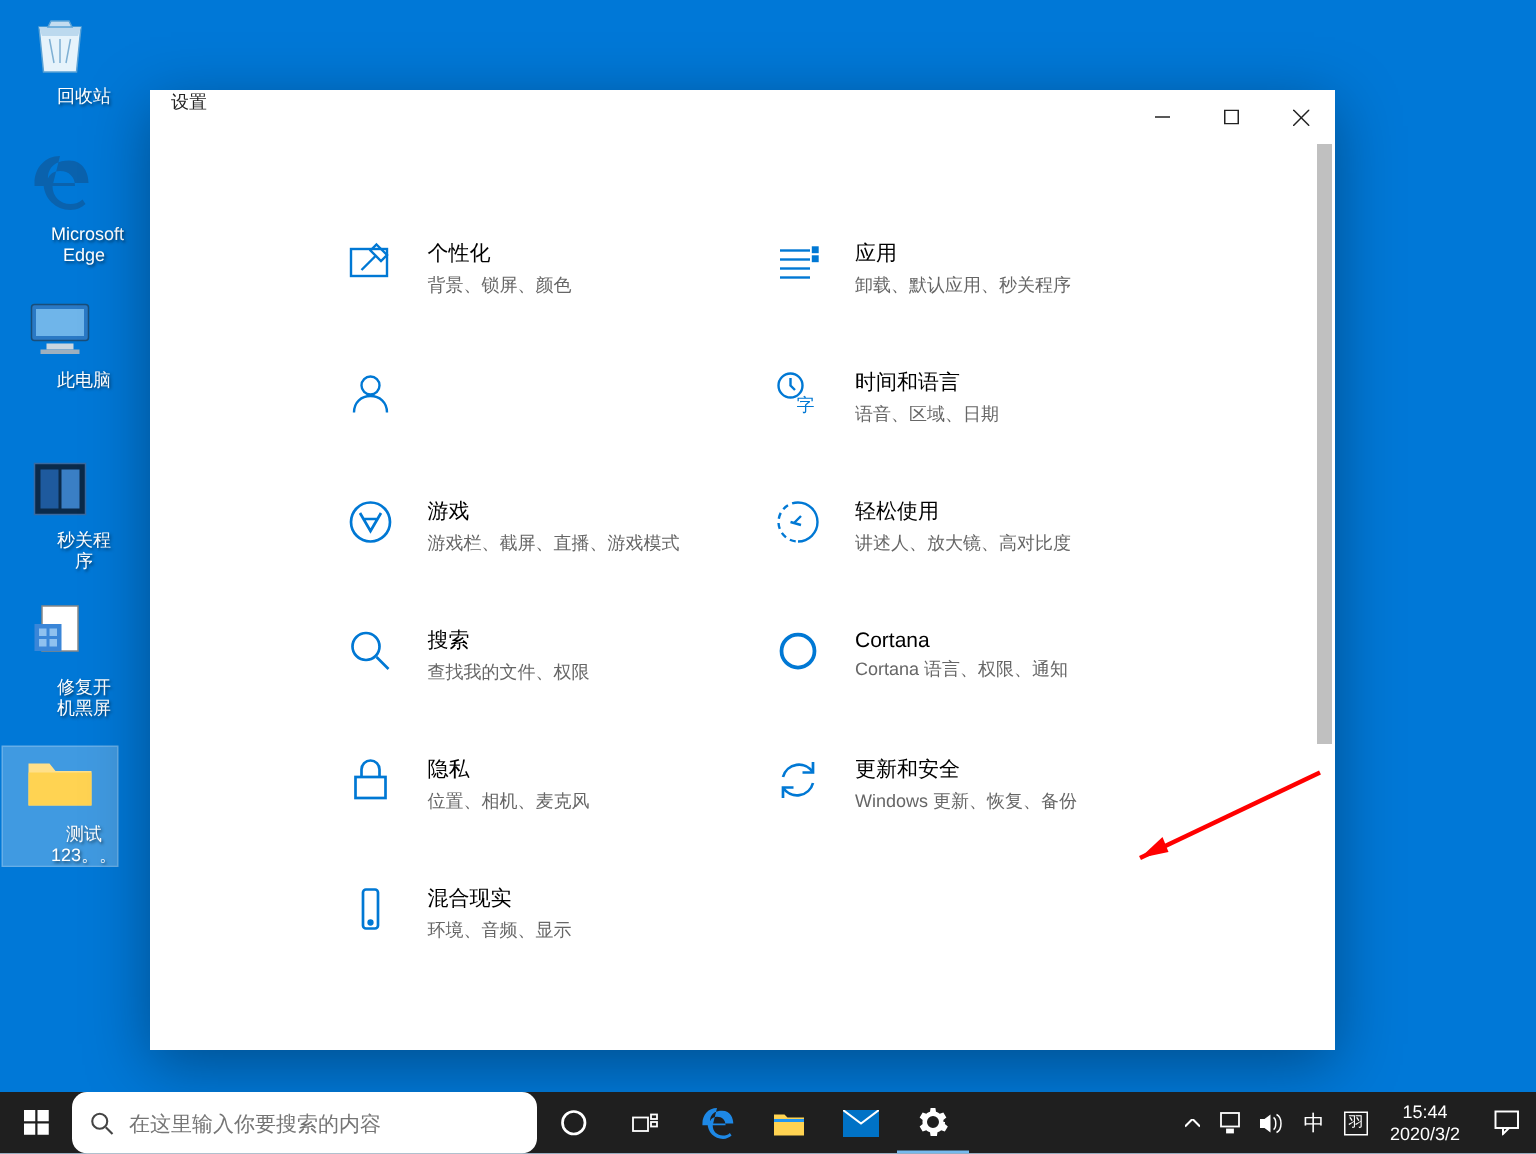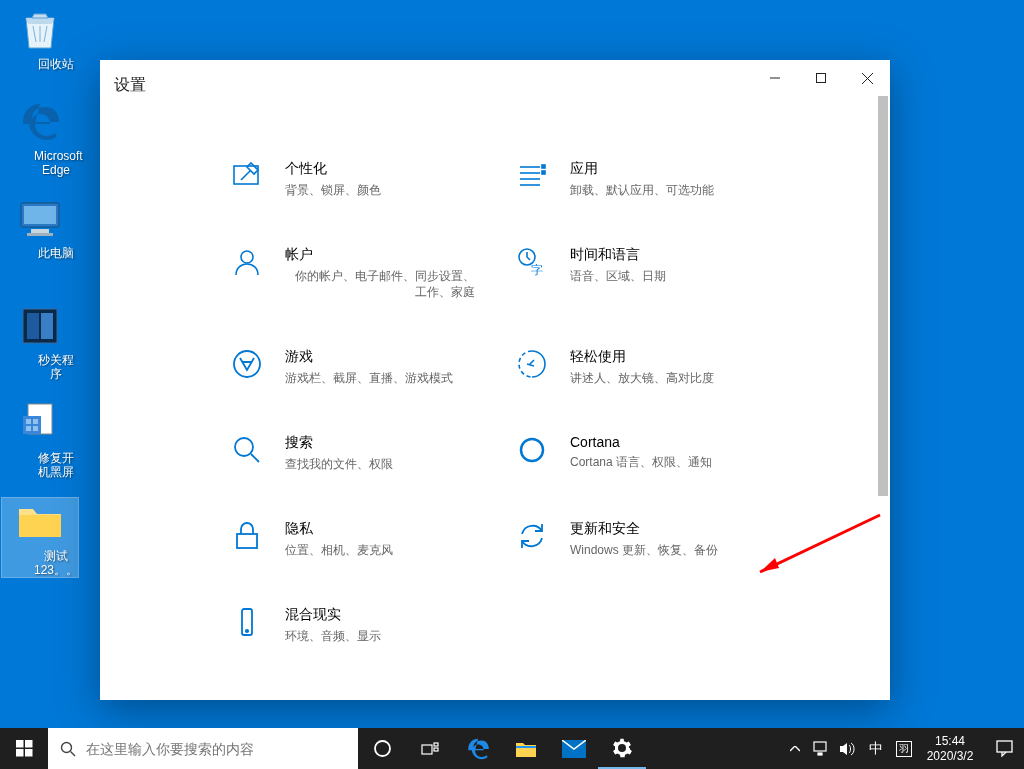--- a/index.html
+++ b/index.html
@@ -5,38 +5,38 @@
 * { margin:0; padding:0; box-sizing:border-box; font-family:"Segoe UI","Microsoft YaHei",sans-serif; }
 html,body { width:1024px; height:769px; overflow:hidden; }
 .desktop { width:1024px; height:769px; background:#0078d7; position:relative; }
 
 .di { position:absolute; width:76px; text-align:center; color:#fff; font-size:12px; cursor:pointer; }
 .di .iw { width:48px; height:48px; margin:0 auto 3px; display:flex; align-items:center; justify-content:center; }
 .di .lbl { text-shadow:1px 1px 2px rgba(0,0,0,.5); line-height:14px;margin-left:32px; }
 .di.sel { background:rgba(255,255,255,.25); outline:1px solid rgba(255,255,255,.4); }
 
 .win { position:absolute; left:100px; top:60px; width:790px; height:640px; background:#fff; box-shadow:0 10px 40px rgba(0,0,0,.35); display:flex; flex-direction:column; }
-.titlebar { height:36px; display:flex; align-items:flex-end; padding-left:14px; font-size:16px; color:#222; }
+.titlebar { height:36px; display:flex; align-items:flex-start; padding-left:14px; font-size:12px; color:#222; }
 .titlebar .sp { flex:1; }
 .wbtn { width:46px; height:36px; display:flex; align-items:center; justify-content:center; color:#222; }
 .content { flex:1; position:relative; overflow:hidden; }
 .grid { position:absolute; left:125px; top:58px; width:560px; display:grid; grid-template-columns:1fr 1fr; column-gap:10px; row-gap:40px; }
 .cat { display:flex; cursor:pointer; padding:2px; }
 .cat .ci { width:40px; height:40px; display:flex; align-items:center; justify-content:center; color:#0078d4; }
 .cat .ct { margin-left:18px; padding-top:4px; }
 .cat .tt { font-size:14px; color:#000; margin-bottom:4px; }
 .cat .st { font-size:12px; color:#666; line-height:16px; max-width:190px;text-align:right; }
 .scroll { position:absolute; right:2px; top:0; width:10px; height:100%; }
 .thumb { position:absolute; right:0; top:0; width:10px; height:400px; background:#c0c0c0; }
 
 .arrow { position:absolute; left:745px; top:510px; pointer-events:none; }
 
 .taskbar { position:absolute; left:0; bottom:0; width:1024px; height:41px; background:#1f1f1f; display:flex; align-items:stretch; color:#fff; font-size:12px; z-index:5; }
 .tbtn { width:48px; display:flex; align-items:center; justify-content:center; }
-.search { flex:0 0 310px; background:#fff; display:flex; align-items:center; padding-left:12px; color:#777; }
+.search { flex:0 0 310px; background:#fff; display:flex; align-items:center; padding-left:12px; color:#777;border-radius:10px; }
 .search svg { margin-right:10px; }
 .search input { border:0; outline:0; font-size:14px; color:#333; flex:1; background:transparent; }
 .tray { margin-left:auto; display:flex; align-items:stretch; }
 .tray .ti { width:26px; display:flex; align-items:center; justify-content:center; font-size:13px; }
 .tray .txt { width:32px; display:flex; align-items:center; justify-content:center; font-size:14px; }
 .tray .btxt { border:1px solid #fff; font-size:10px; padding:0 2px; align-self:center; height:16px; line-height:14px; margin:0 4px; }
 .clock { width:68px; display:flex; flex-direction:column; align-items:center; justify-content:center; font-size:12px; line-height:15px; }
 .active-ind { border-bottom:2px solid #76b9ed; }
 </style>
 </head>
@@ -154,33 +154,29 @@
                 <line x1="4" y1="7" x2="24" y2="7"></line>
                 <line x1="4" y1="13" x2="24" y2="13"></line>
                 <line x1="4" y1="19" x2="24" y2="19"></line>
                 <line x1="4" y1="25" x2="24" y2="25"></line>
                 <rect x="26" y="5" width="3" height="3" fill="#0078d4"></rect>
                 <rect x="26" y="11" width="3" height="3" fill="#0078d4"></rect>
               </svg>
             </div>
             <div class="ct">
               <div class="tt">应用</div>
-              <div class="st">卸载、默认应用、可选功能</div>
+              <div class="st">卸载、默认应用、秒关程序</div>
             </div>
           </div>
           <div class="cat">
             <div class="ci">
               <svg width="32" height="32" viewBox="0 0 32 32" fill="none" stroke="#0078d4" stroke-width="1.6">
                 <circle cx="16" cy="11" r="6"></circle>
                 <path d="M5 29c0-7 5-11 11-11s11 4 11 11"></path>
               </svg>
-            </div>
-            <div class="ct">
-              <div class="tt">帐户</div>
-              <div class="st">你的帐户、电子邮件、同步设置、工作、家庭</div>
             </div>
           </div>
           <div class="cat">
             <div class="ci">
               <svg width="32" height="32" viewBox="0 0 32 32" fill="none" stroke="#0078d4" stroke-width="1.6">
                 <circle cx="11" cy="11" r="8"></circle>
                 <path d="M11 6v5l3 3"></path>
                 <text x="15" y="28" font-size="12" fill="#0078d4" stroke="none">字</text>
               </svg>
             </div>

